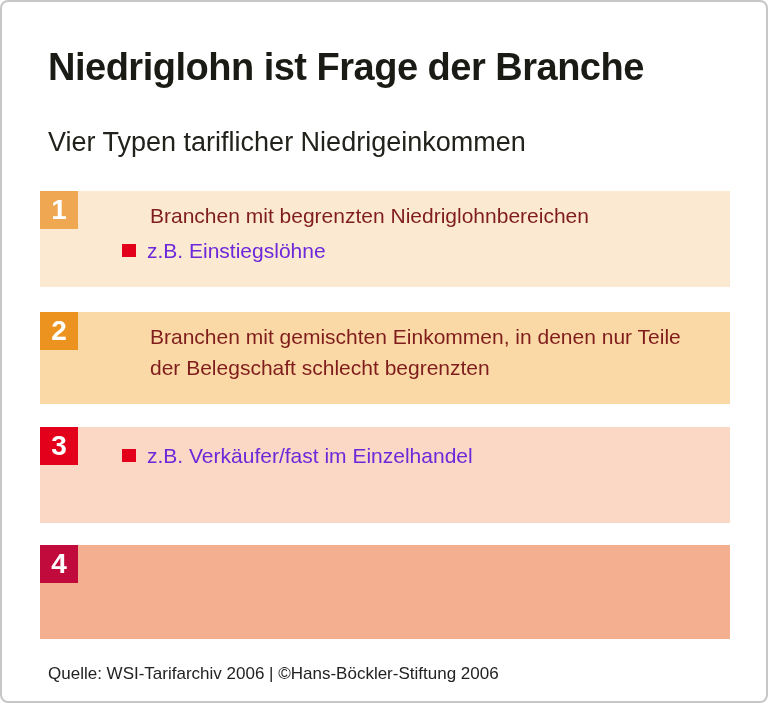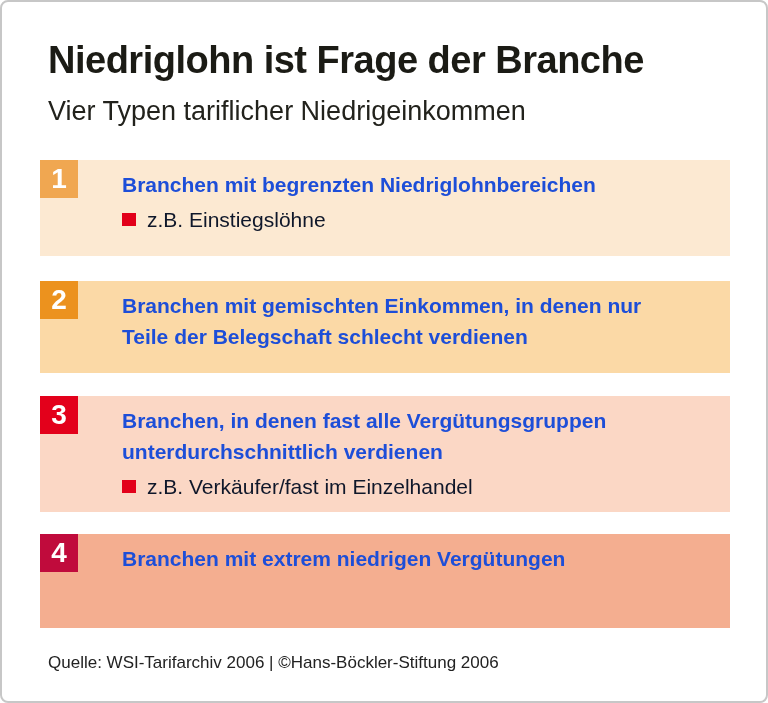--- a/index.html
+++ b/index.html
@@ -14,32 +14,32 @@
     position: absolute;
     inset: 0;
     border: 2px solid #c7c7c7;
     border-radius: 8px;
     pointer-events: none;
   }
   .page {
     position: relative;
     width: 100%;
     height: 100%;
-    padding-top: 5px;
+    padding-top: 12px;
   }
   .title {
     margin: 33px 48px 0 48px;
     font-size: 38px;
     line-height: 44px;
     font-weight: bold;
     color: #1b1b15;
     letter-spacing: -0.5px;
   }
   .subtitle {
-    margin: 12px 48px 0 48px;
+    margin: 36px 48px 0 48px;
     font-size: 27px;
     line-height: 34px;
     font-weight: normal;
     color: #22221c;
   }
   .blocks { margin-top: 32px; }
   .type-block {
     position: relative;
     margin: 0 38px 0 40px;
     padding: 9px 20px 10px 82px;
@@ -57,40 +57,41 @@
     height: 38px;
     color: #ffffff;
     font-size: 28px;
     line-height: 38px;
     font-weight: bold;
     text-align: center;
   }
   .heading {
     font-size: 21px;
     line-height: 31px;
-    font-weight: bold;
-    color: #1d4ed8;
+    font-weight: normal;
+    color: #7f1d1d;
     max-width: 560px;
+    margin-left: 28px;
   }
   .example {
     display: flex;
     align-items: center;
     margin-top: 4px;
   }
   .bullet {
     display: inline-block;
     width: 14px;
     height: 13px;
     margin-right: 11px;
     flex: 0 0 auto;
   }
   .example-text {
     font-size: 21px;
     line-height: 31px;
-    color: #0f172a;
+    color: #6d28d9;
   }
   .source {
     margin: 24px 48px 0 48px;
     font-size: 17px;
     line-height: 22px;
     color: #222222;
   }
 </style>
 </head>
 <body>
@@ -106,35 +107,33 @@
       <div class="badge" style="background-color: rgb(240, 167, 81);">1</div>
       <div class="heading">Branchen mit begrenzten Niedriglohnbereichen</div>
       <div class="example">
         <span class="bullet" style="background-color: rgb(226, 0, 26);"></span>
         <span class="example-text">z.B. Einstiegslöhne</span>
       </div>
     </div>
 
     <div class="type-block b2" style="background-color: rgb(251, 217, 166);">
       <div class="badge" style="background-color: rgb(236, 146, 30);">2</div>
-      <div class="heading">Branchen mit gemischten Einkommen, in denen nur Teile der Belegschaft schlecht verdienen</div>
+      <div class="heading">Branchen mit gemischten Einkommen, in denen nur Teile der Belegschaft schlecht begrenzten</div>
     </div>
 
     <div class="type-block b3" style="background-color: rgb(251, 215, 197);">
       <div class="badge" style="background-color: rgb(227, 0, 27);">3</div>
-      <div class="heading">Branchen, in denen fast alle Vergütungsgruppen unterdurchschnittlich verdienen</div>
       <div class="example">
         <span class="bullet" style="background-color: rgb(226, 0, 26);"></span>
         <span class="example-text">z.B. Verkäufer/fast im Einzelhandel</span>
       </div>
     </div>
 
     <div class="type-block b4" style="background-color: rgb(244, 174, 144);">
       <div class="badge" style="background-color: rgb(192, 11, 60);">4</div>
-      <div class="heading">Branchen mit extrem niedrigen Vergütungen</div>
     </div>
 
   </div>
 
   <div class="source">Quelle: WSI-Tarifarchiv 2006 | ©Hans-Böckler-Stiftung 2006</div>
 
   <div class="frame" style="border-color: rgb(199, 199, 199);"></div>
 </div>
 
 </body></html>

